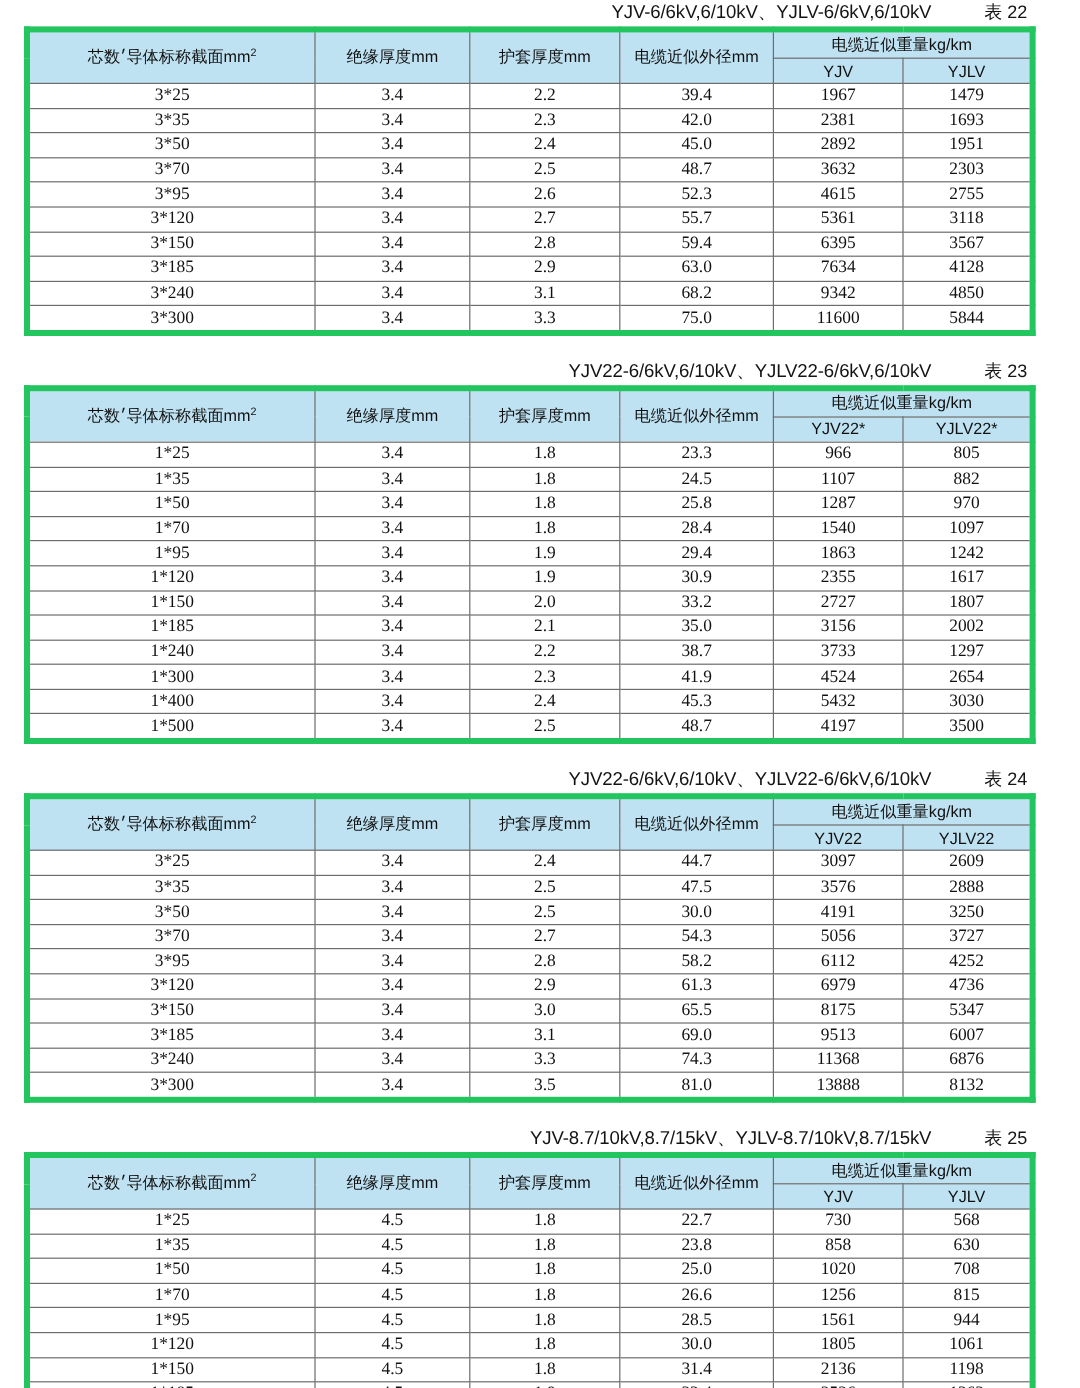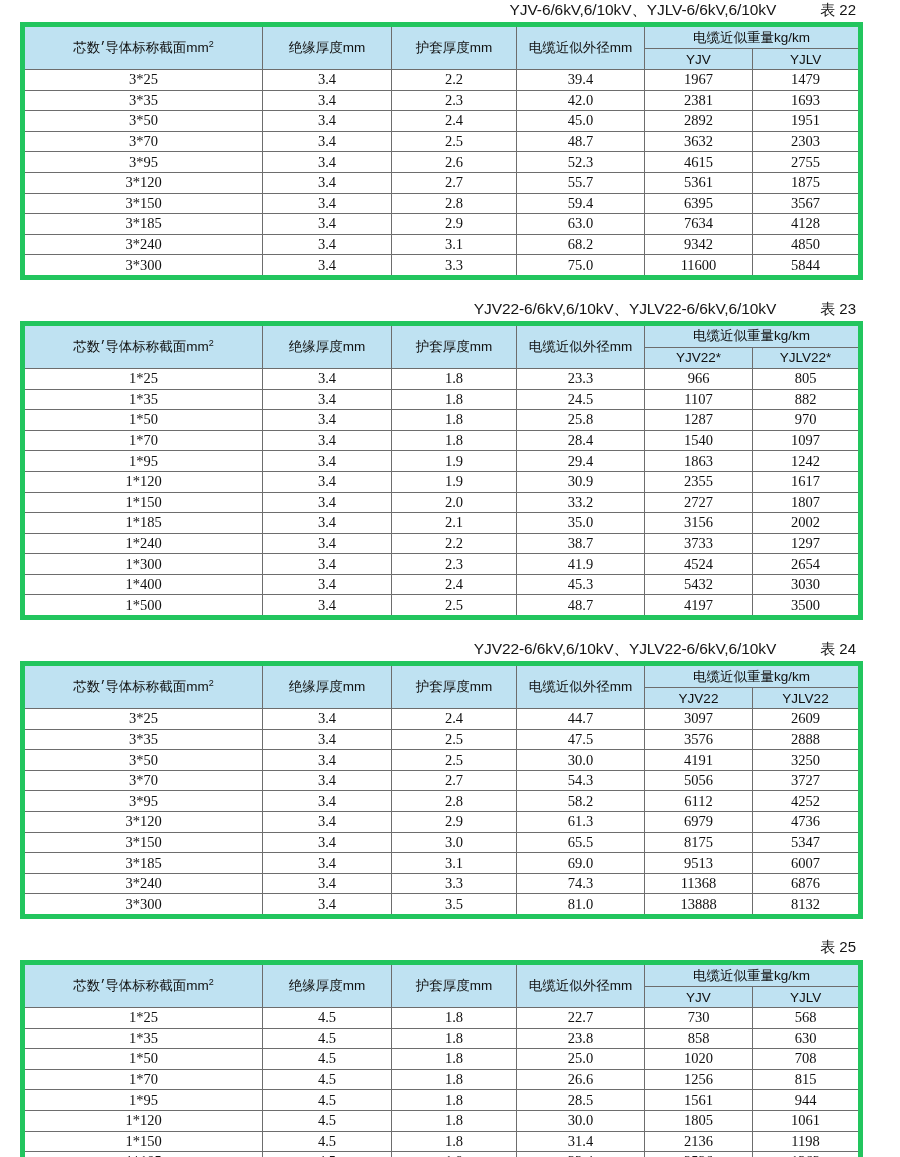--- a/index.html
+++ b/index.html
@@ -176,21 +176,21 @@
               <td>52.3</td>
               <td>4615</td>
               <td>2755</td>
             </tr>
             <tr>
               <td>3*120</td>
               <td>3.4</td>
               <td>2.7</td>
               <td>55.7</td>
               <td>5361</td>
-              <td>1875</td>
+              <td>3118</td>
             </tr>
             <tr>
               <td>3*150</td>
               <td>3.4</td>
               <td>2.8</td>
               <td>59.4</td>
               <td>6395</td>
               <td>3567</td>
             </tr>
             <tr>
@@ -456,20 +456,21 @@
               <td>81.0</td>
               <td>13888</td>
               <td>8132</td>
             </tr>
           </tbody>
         </table>
       </div>
       <div class="gap-after-table"></div>
       <div class="table-block">
         <div class="tbl-title-row">
+          <span class="tbl-title">YJV-8.7/10kV,8.7/15kV、YJLV-8.7/10kV,8.7/15kV</span>
           <span class="tbl-number">表 25</span>
         </div>
         <table class="spec">
           <colgroup>
             <col class="col-a">
             <col class="col-b">
             <col class="col-c">
             <col class="col-d">
             <col class="col-e">
             <col class="col-f">

